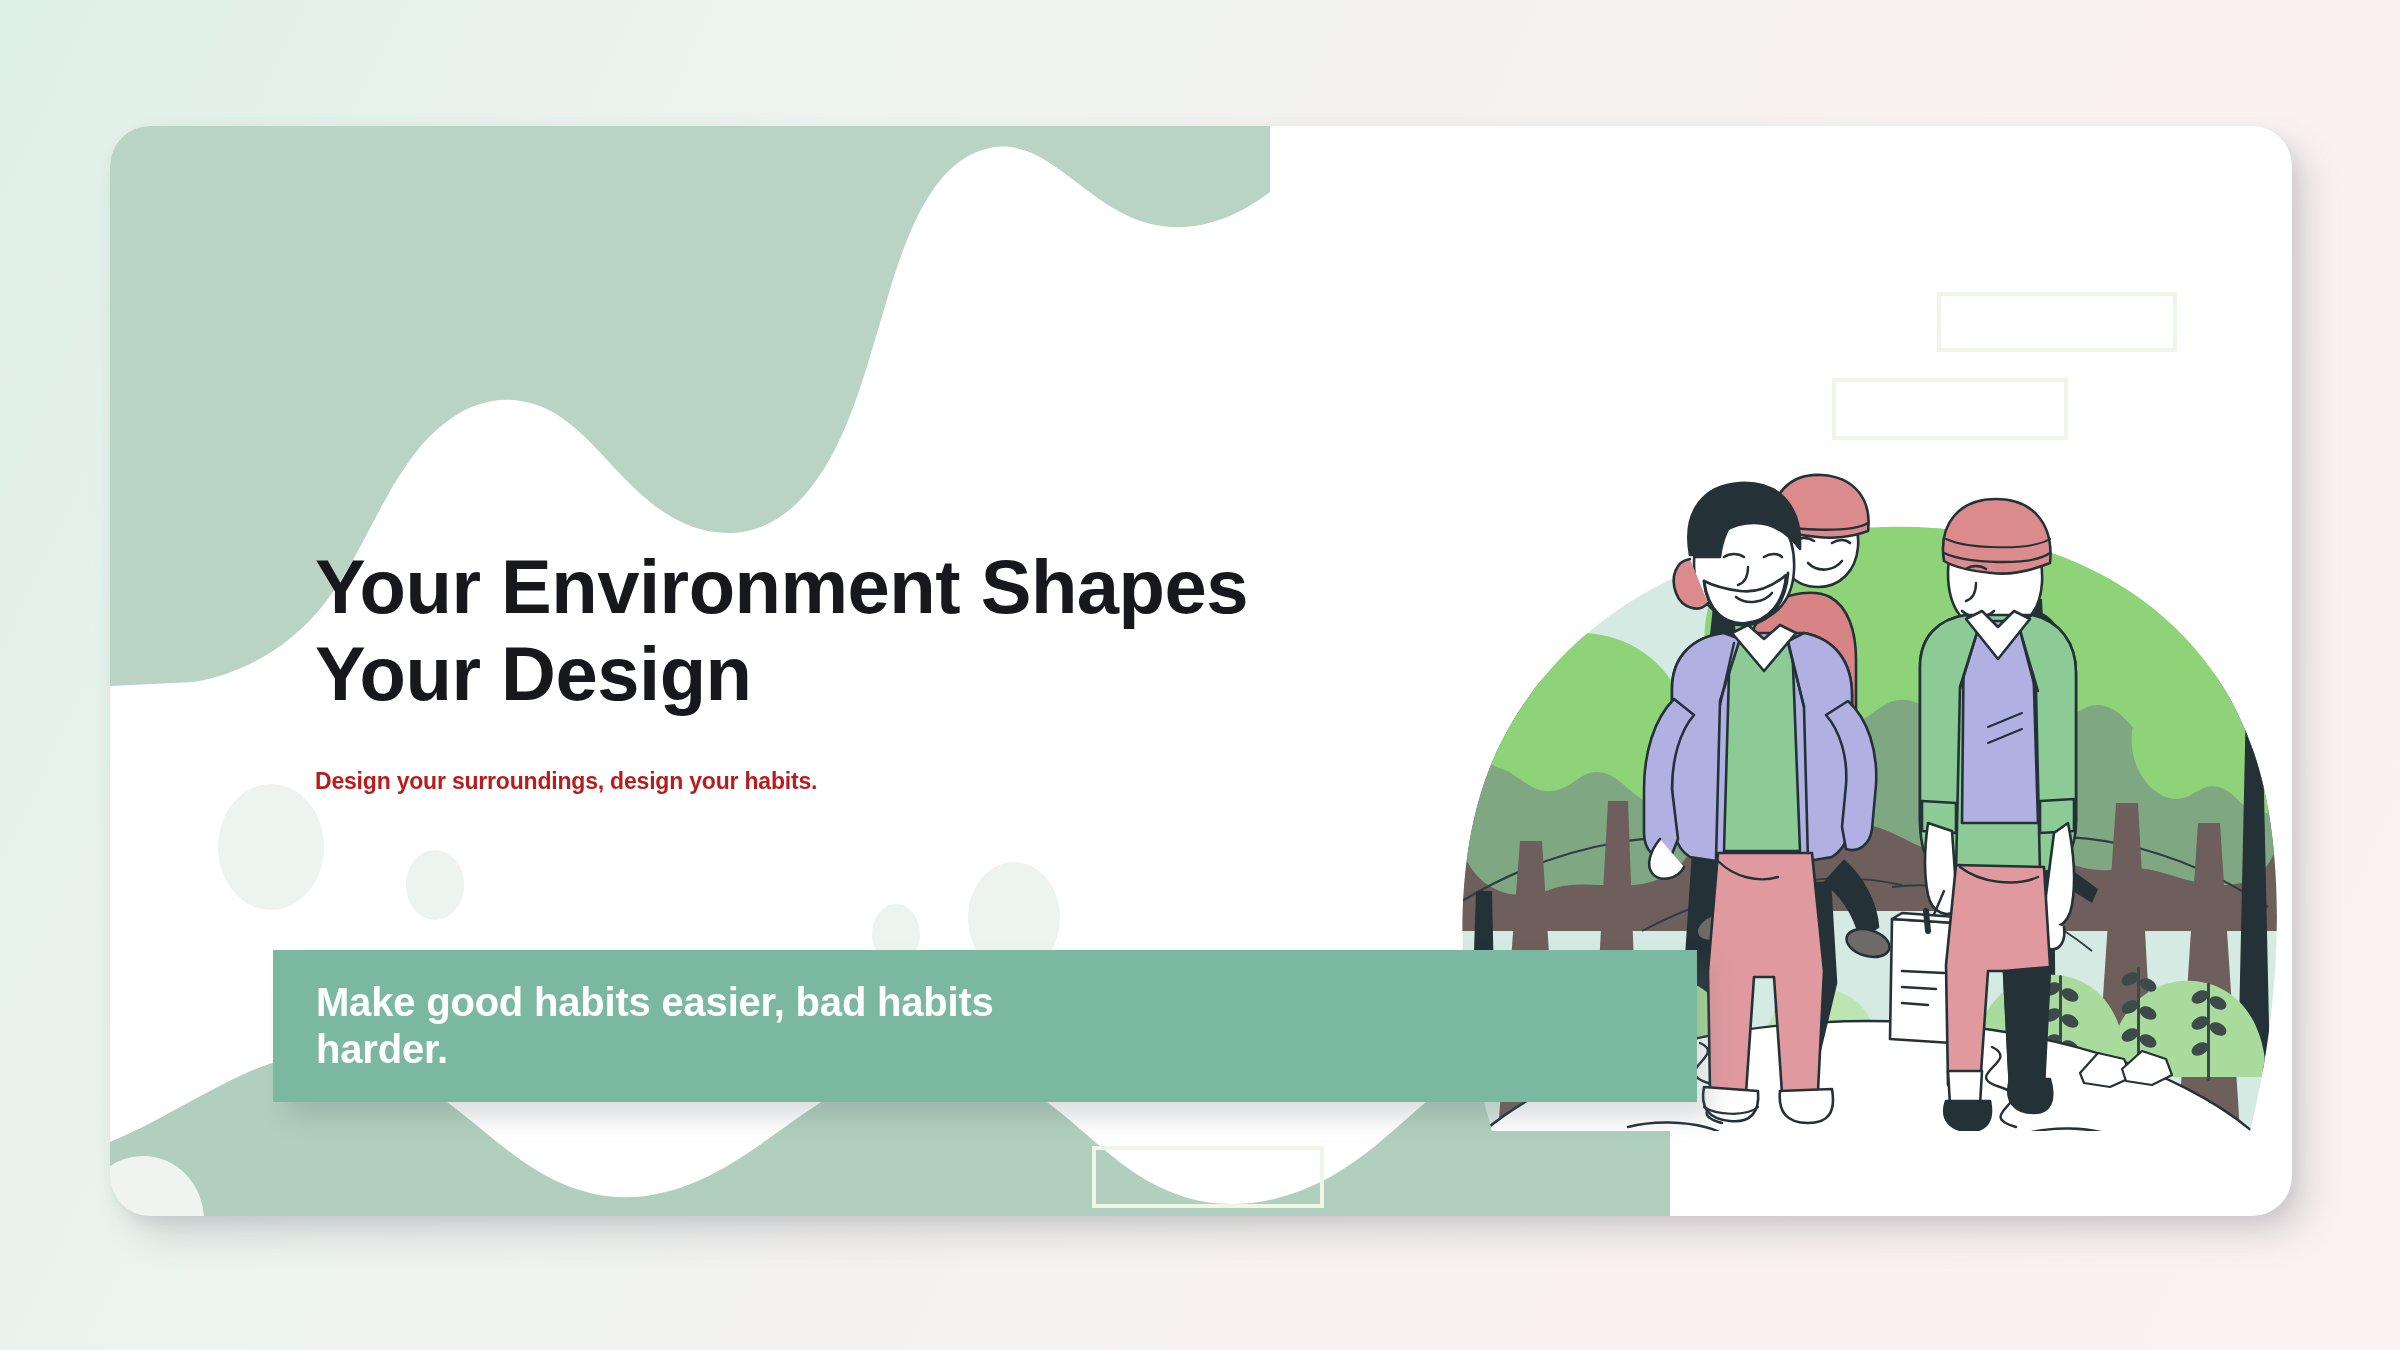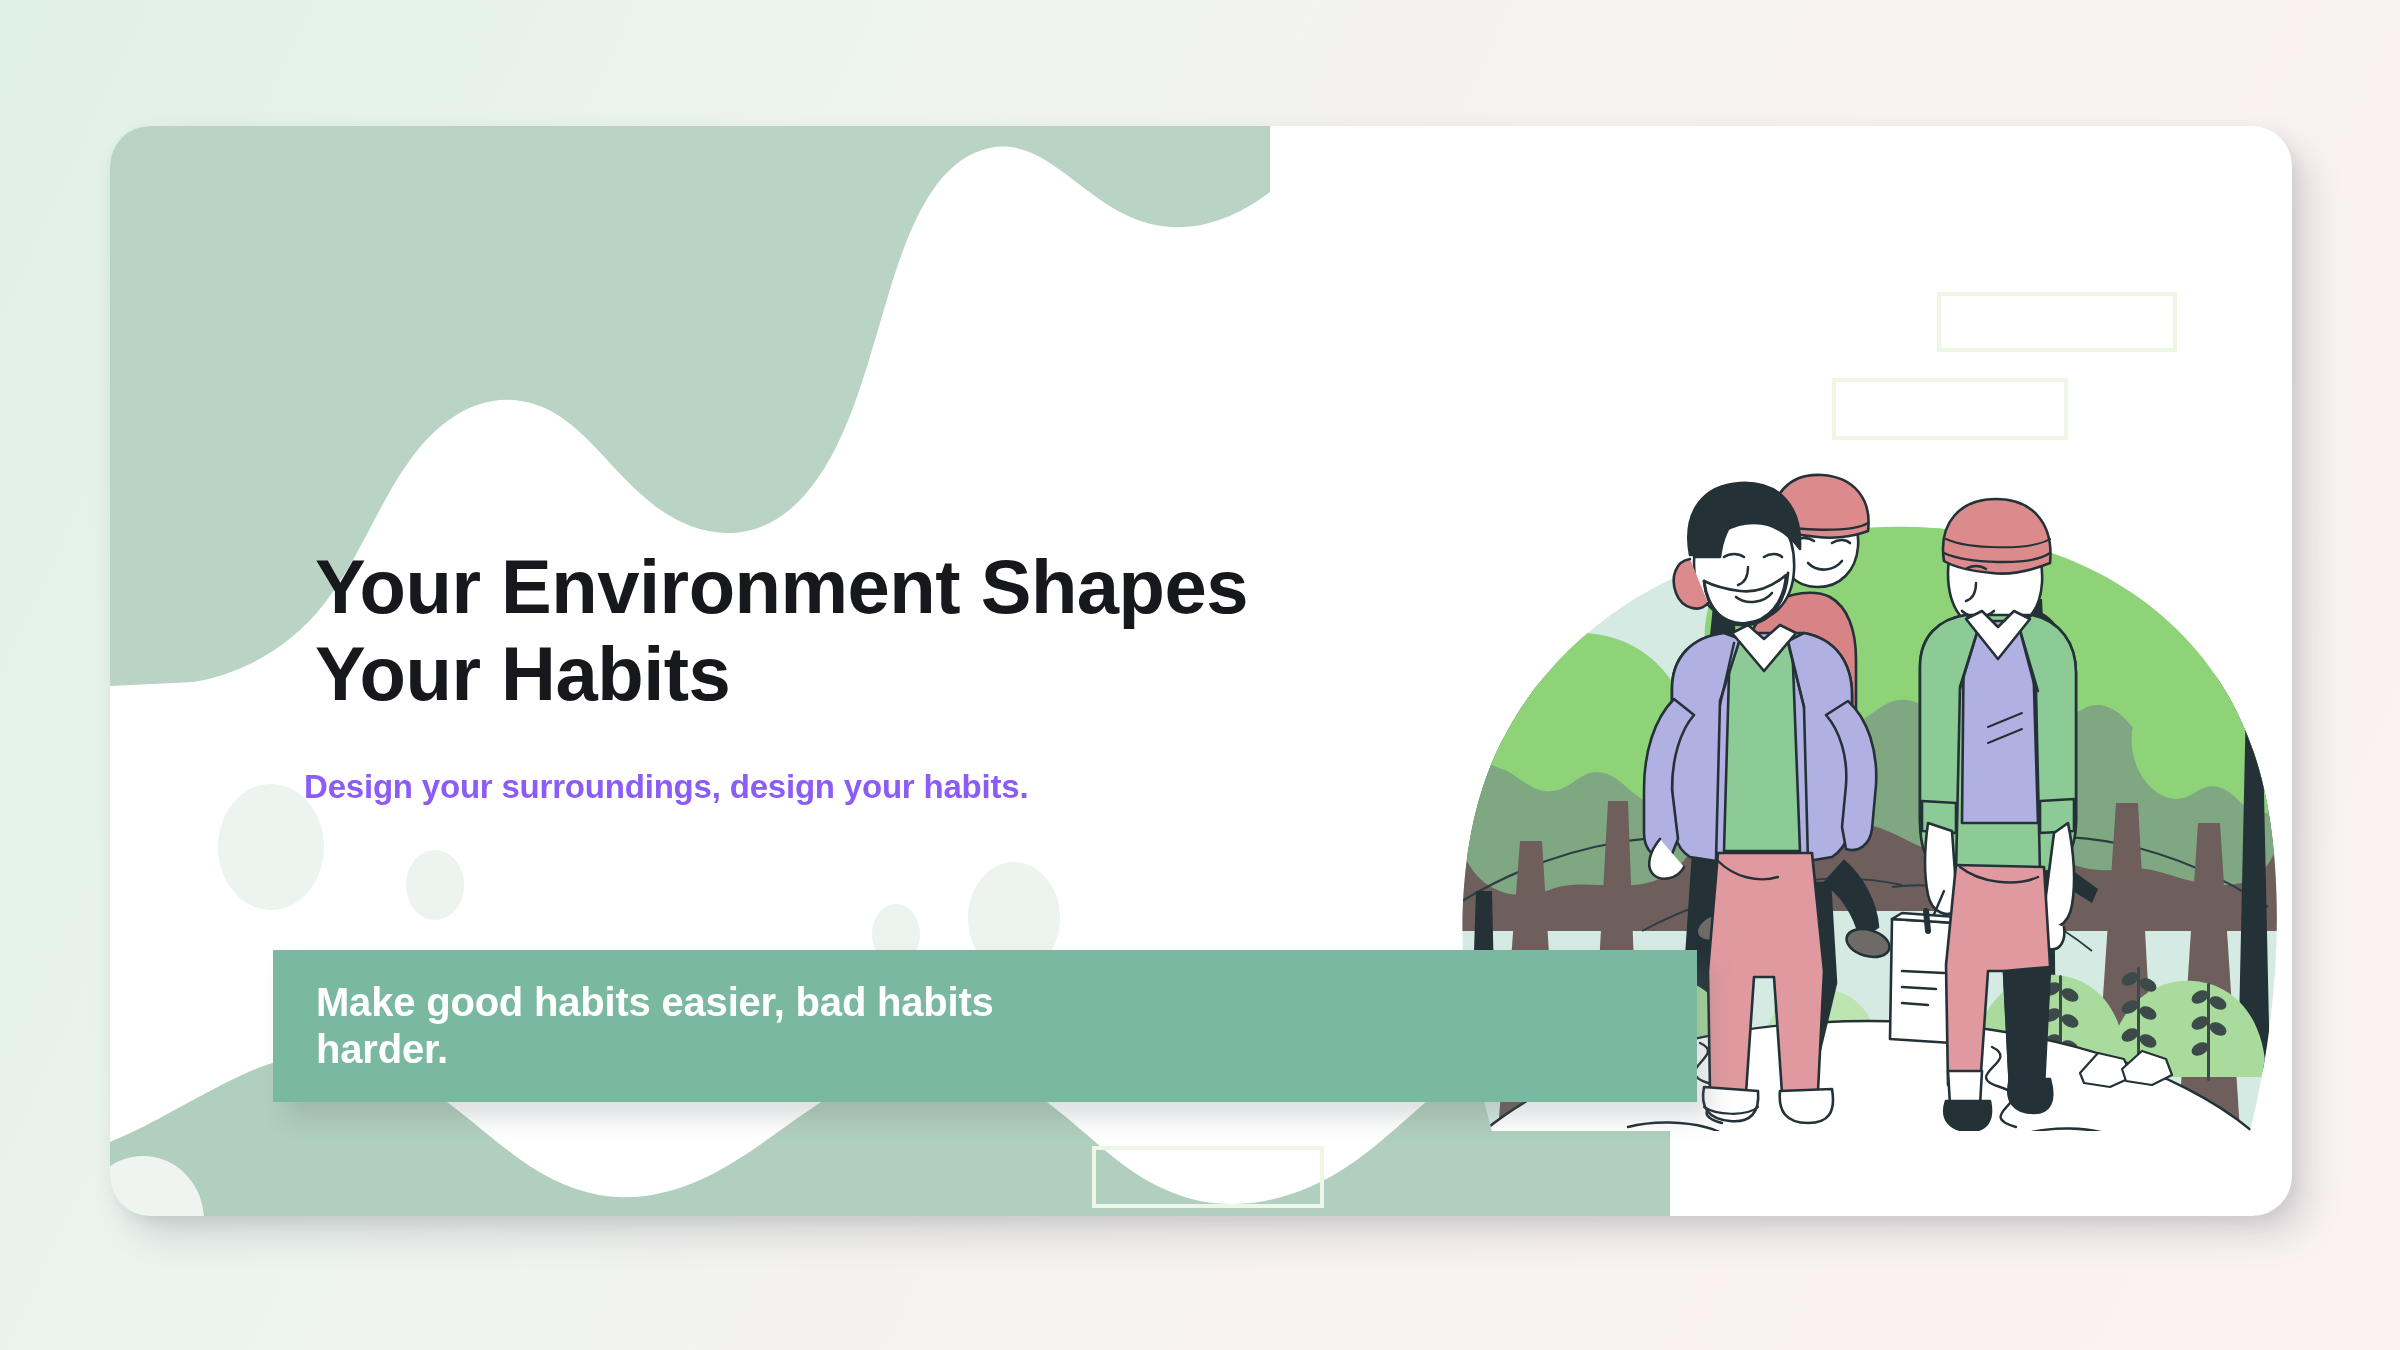--- a/index.html
+++ b/index.html
@@ -60,23 +60,23 @@
   
   .headline {
     position:absolute; left:205px; top:418px;
     width:1120px;
     font-size:76px; line-height:1.14;
     font-weight:bold; color:#16181c;
     letter-spacing:-0.5px;
     white-space:pre-line;
   }
   .subheadline {
-    position:absolute; left:194px; top:642px;
-    font-size:33px; font-weight:bold;
-    color:#8b5cf6; letter-spacing:-0.2px;
+    position:absolute; left:205px; top:642px;
+    font-size:23px; font-weight:bold;
+    color:#b91c1c; letter-spacing:-0.2px;
   }
 
   
   .banner {
     position:absolute; left:163px; top:824px;
     width:1424px; height:152px;
     background:#7bb8a2;
     box-shadow:14px 16px 22px rgba(100,110,115,0.22);
     display:flex; align-items:center;
   }
@@ -354,21 +354,21 @@
           <path d="M528,496 C548,512 584,516 606,506" fill="none" stroke-width="2.4"></path>
 
           <path d="M516,700 L550,700 L548,734 L518,734 Z" fill="#ffffff"></path>
           <path d="M514,730 C508,748 518,760 538,760 C554,760 562,750 558,730 Z" fill="#243238"></path>
           <path d="M578,708 C572,730 582,742 602,742 C618,742 624,730 618,708 Z" fill="#243238"></path>
         </g>
       </svg>
     </div>
 
     <h1 class="headline">Your Environment Shapes
-Your Habits</h1>
+Your Design</h1>
 
     <p class="subheadline">Design your surroundings, design your habits.</p>
 
     <div class="banner">
       <span class="banner-text">Make good habits easier, bad habits
 harder.</span>
     </div>
 
   </div>
 </div>

